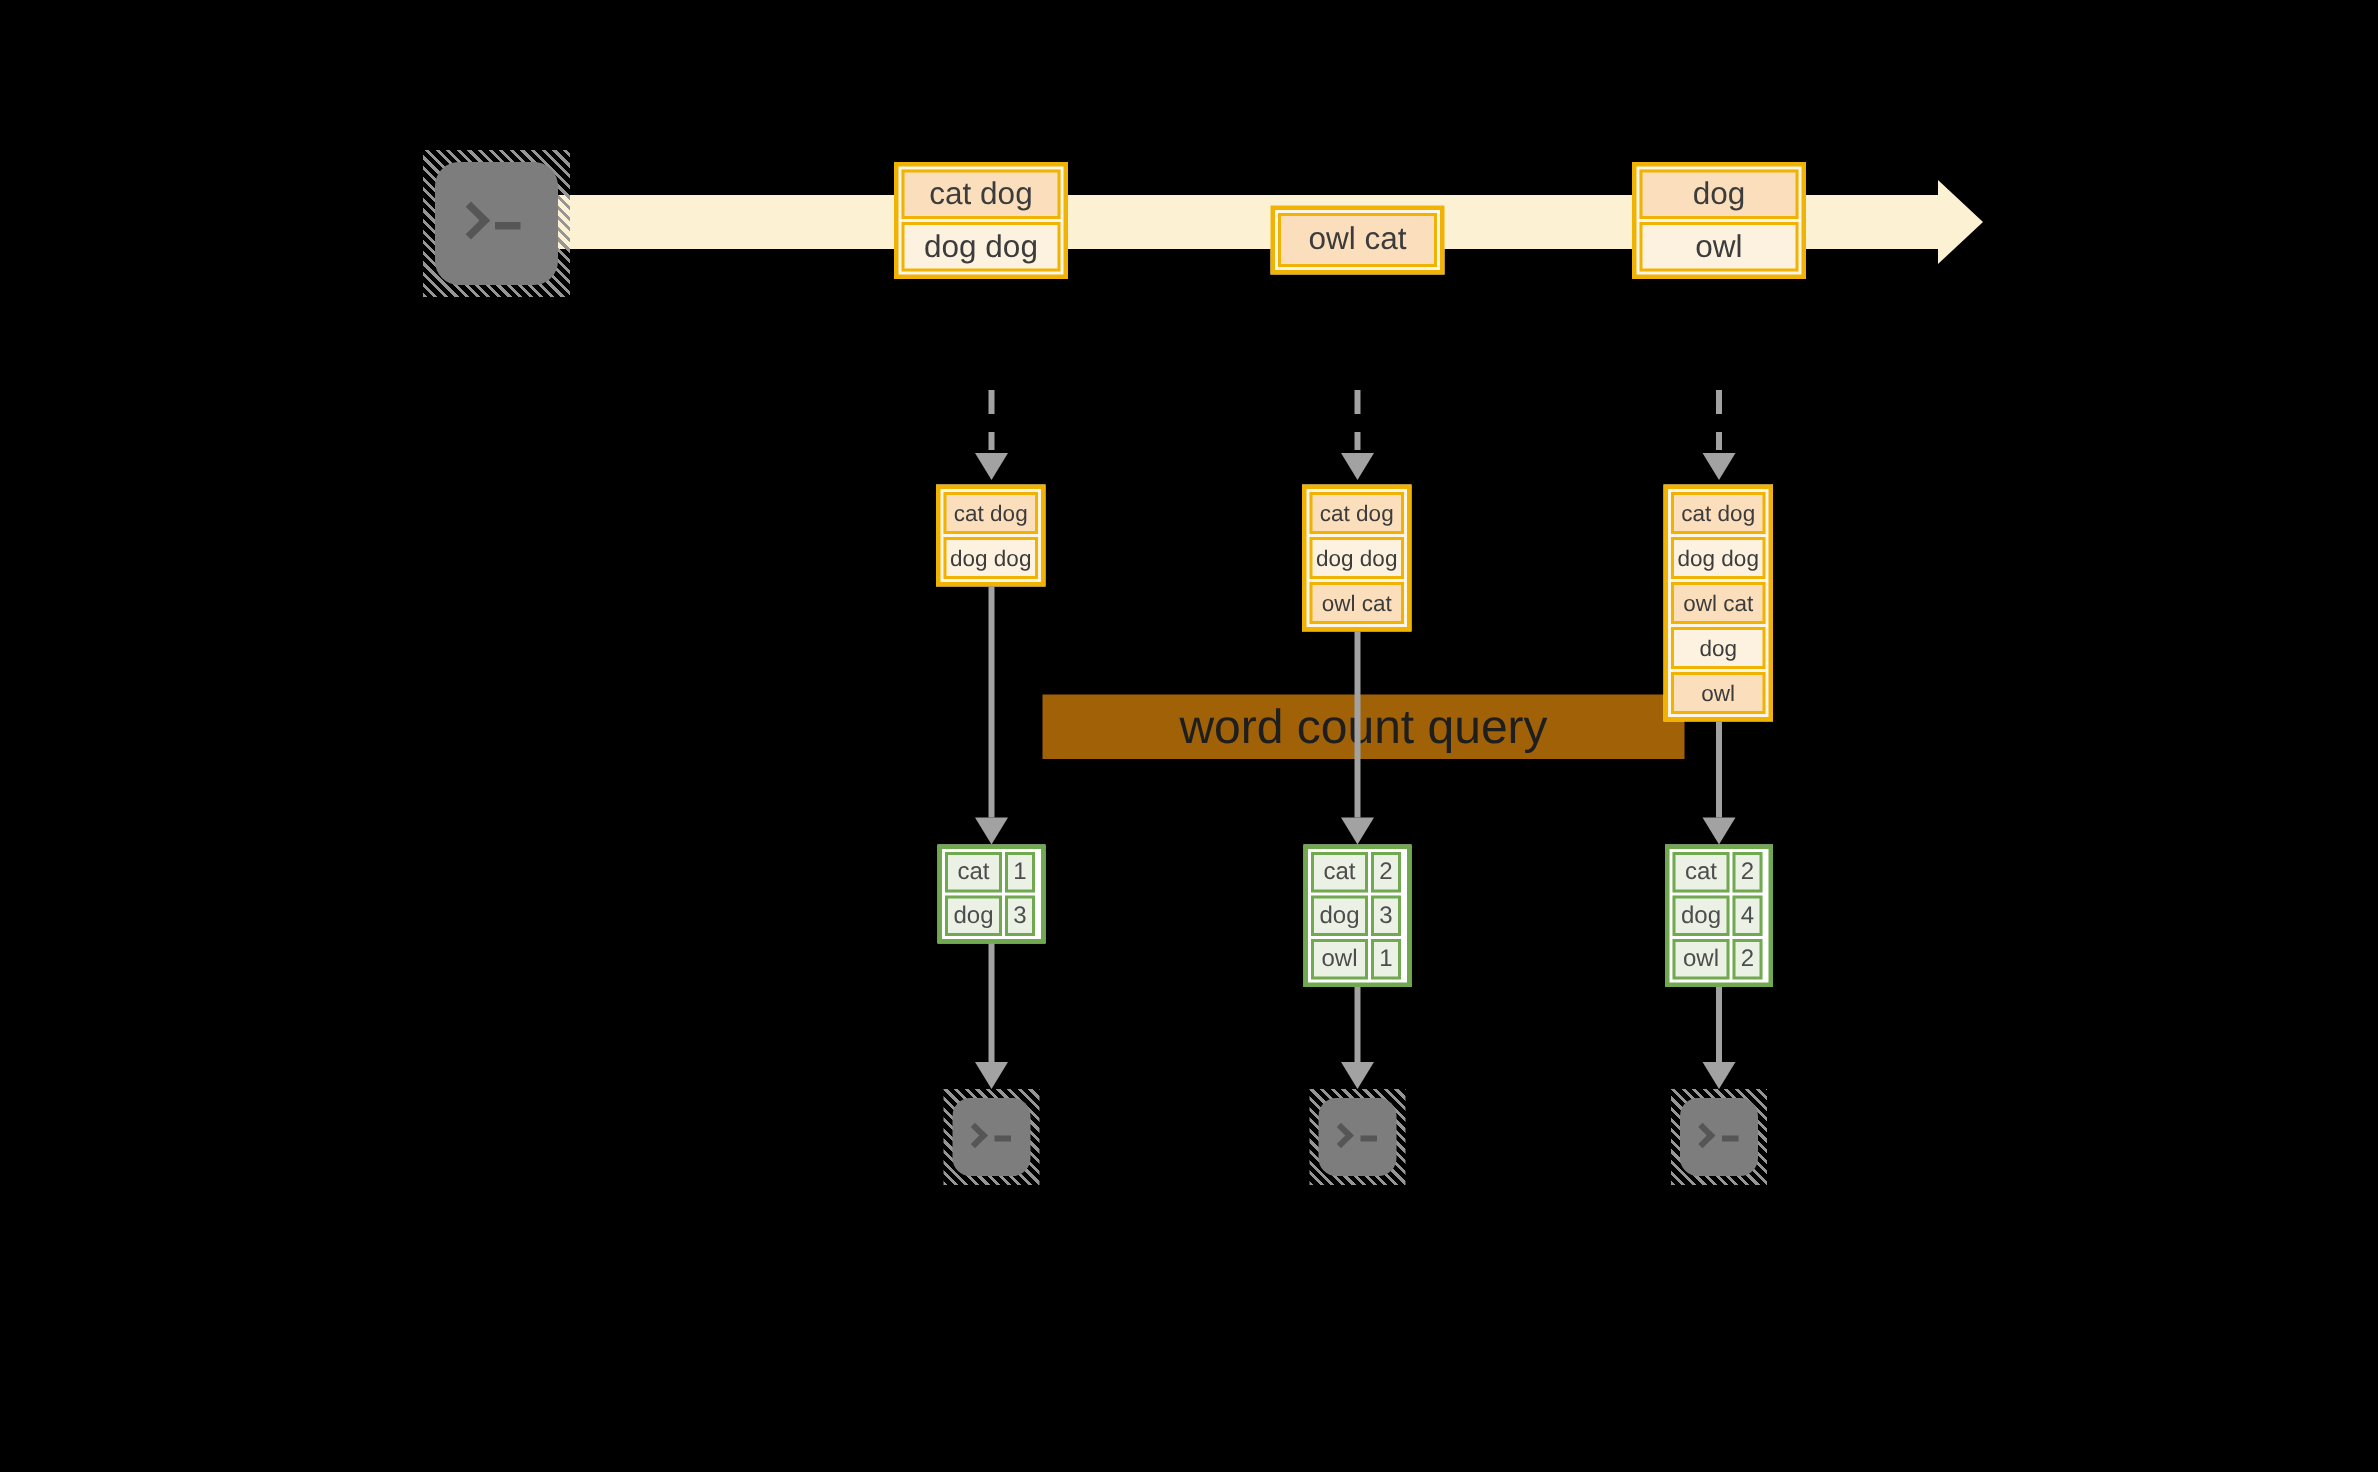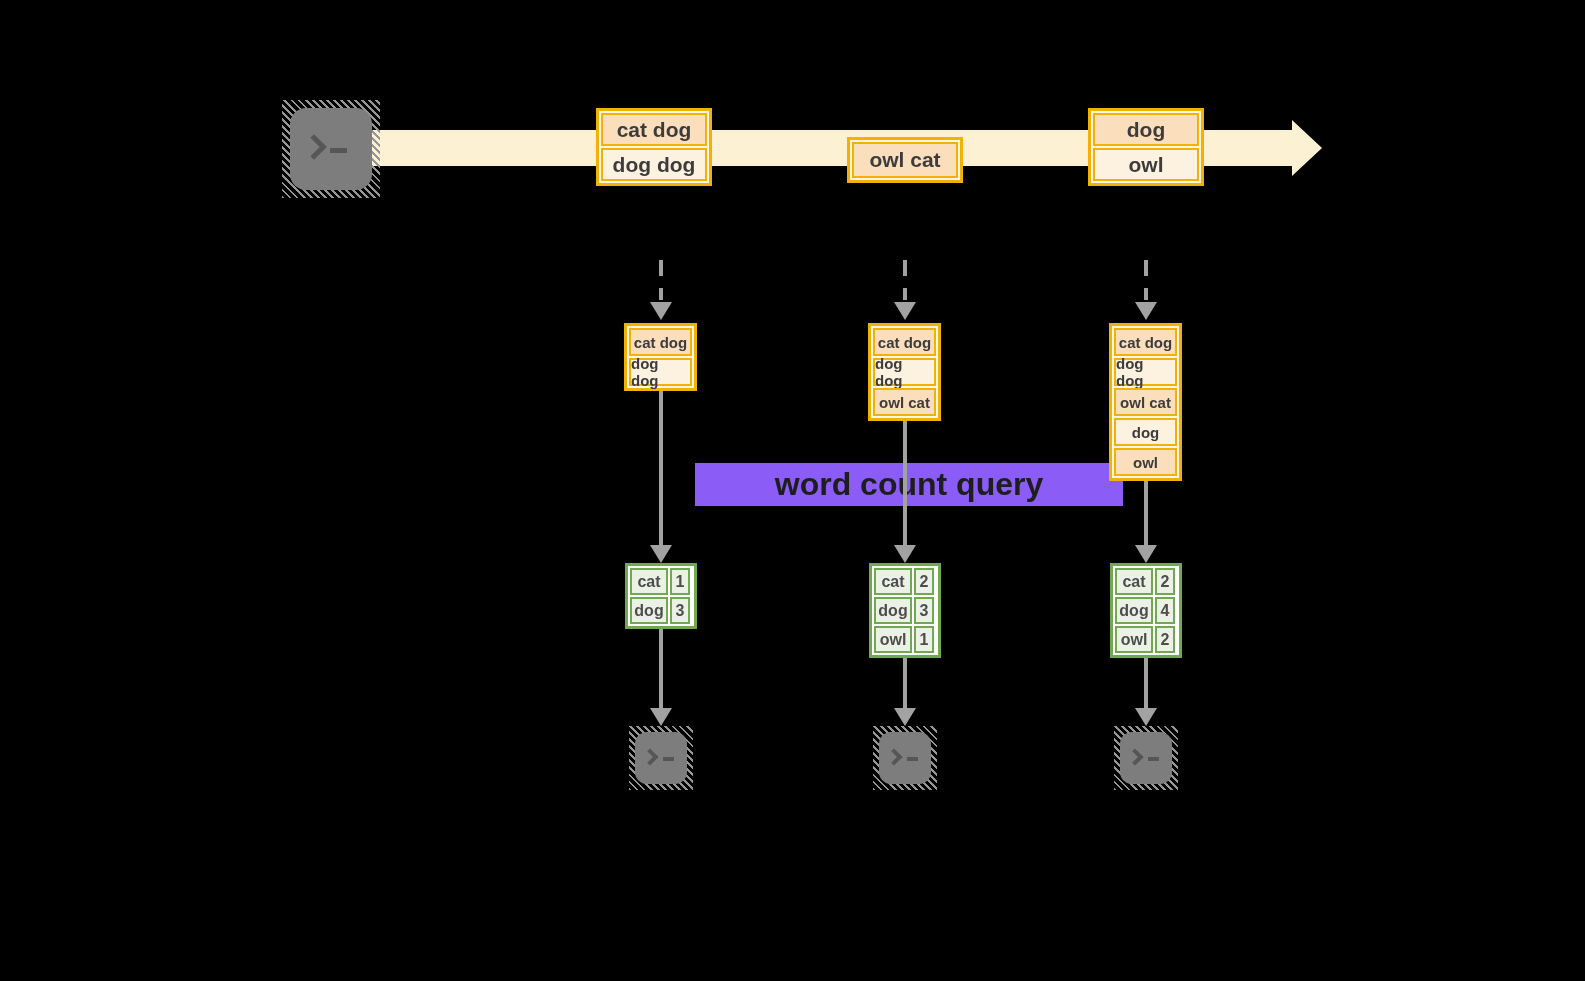--- a/index.html
+++ b/index.html
@@ -10,21 +10,21 @@
     --green:#70a94f;
     --greenfill:#ecf1e6;
     --graya:#a2a2a2;
     --termgray:#7d7d7d;
     --glyph:#565656;
     --inktext:#3c3c3c;
   }
   html,body{margin:0;padding:0;background:#000;}
   .stage{
     position:relative;width:1356px;height:981px;background:#000;
-    font-family:"Liberation Sans", sans-serif;overflow:hidden;font-weight:bold;
+    font-family:"Liberation Sans", sans-serif;overflow:hidden;
   }
   
   .term{
     position:absolute;z-index:3;
     background:repeating-linear-gradient(45deg,#969696 0 2px,transparent 2px 5px);
   }
   .term-body{position:absolute;inset:8px;background:var(--termgray);border-radius:16px;}
   .term.small .term-body{inset:6px;border-radius:12px;}
   .prompt{position:absolute;left:18%;top:36%;display:flex;align-items:center;gap:7px;}
   .chev{width:13px;height:13px;border-top:5px solid var(--glyph);border-right:5px solid var(--glyph);transform:rotate(45deg);}
@@ -71,21 +71,21 @@
     position:absolute;width:4px;z-index:4;
     background:repeating-linear-gradient(180deg,var(--graya) 0 16px,transparent 16px 28px);
   }
   .vhead{
     position:absolute;width:0;height:0;z-index:4;
     border-left:11px solid transparent;border-right:11px solid transparent;
     border-top:18px solid var(--graya);
   }
   
   .banner{
-    position:absolute;left:695px;top:463px;width:428px;height:43px;background:#8b5cf6;z-index:2;
+    position:absolute;left:695px;top:463px;width:428px;height:43px;background:#a16207;z-index:2;
     display:flex;align-items:center;justify-content:center;
     font-size:32px;color:#1e1e1e;
   }
 </style>
 </head>
 <body>
 
 <div class="stage">
 
   <div class="term" style="left:282px;top:100px;width:98px;height:98px;">

